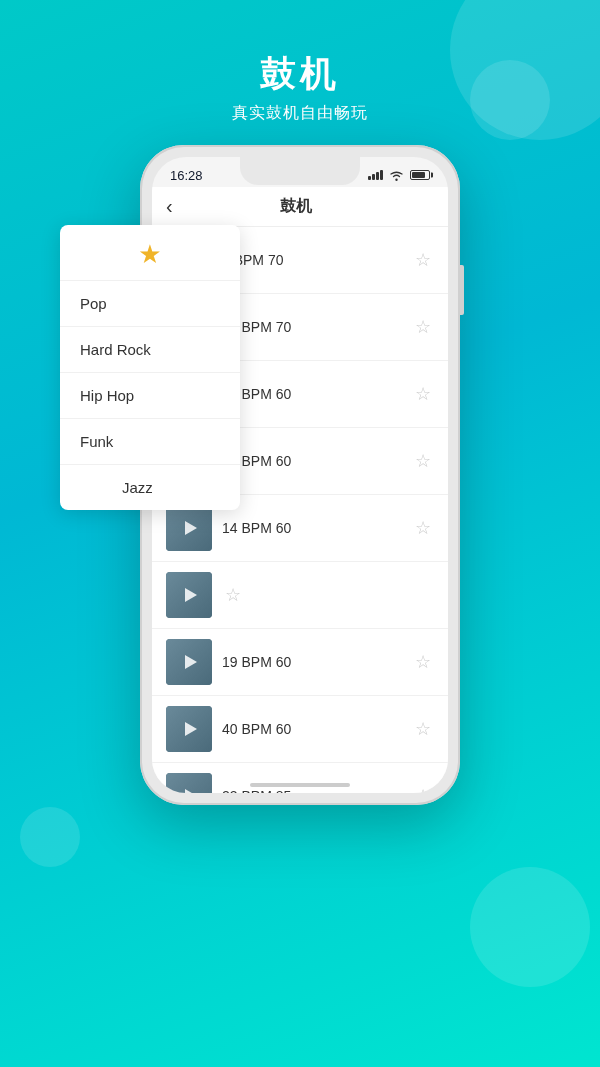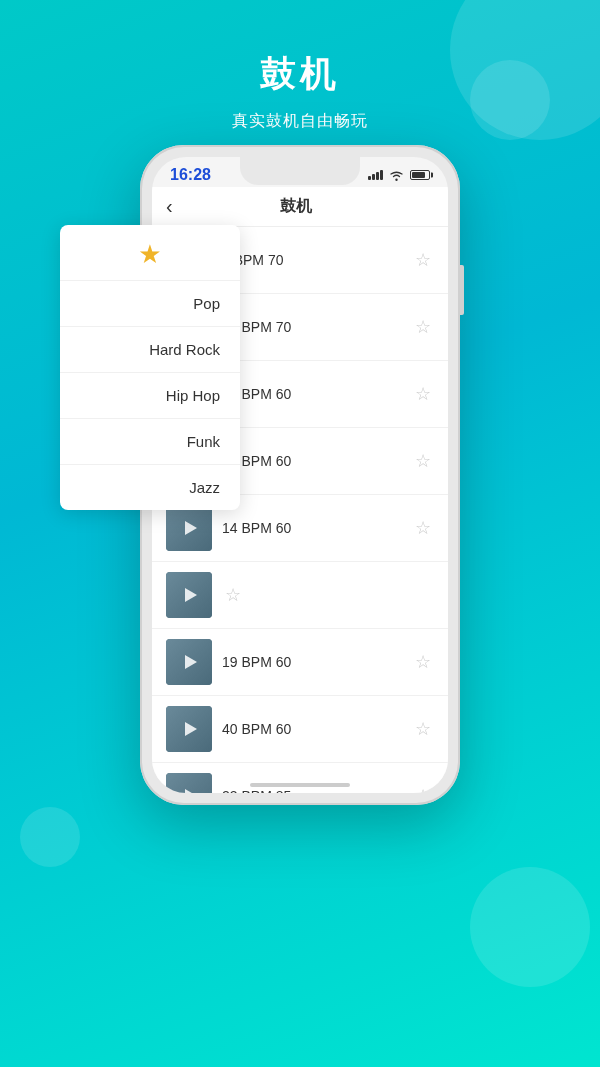--- a/index.html
+++ b/index.html
@@ -26,21 +26,21 @@
     }
     .header-title {
       font-size: 36px;
       font-weight: 700;
       color: white;
       letter-spacing: 4px;
     }
     .header-subtitle {
       font-size: 16px;
       color: white;
-      margin-top: 12px;
+      margin-top: 4px;
       letter-spacing: 1px;
     }
 
     
     .phone-wrapper {
       position: absolute;
       left: 50%;
       transform: translateX(-50%);
       top: 145px;
       width: 320px;
@@ -79,23 +79,23 @@
 
     
     .status-bar {
       display: flex;
       justify-content: space-between;
       align-items: center;
       padding: 6px 18px 0;
       height: 30px;
     }
     .status-time {
-      font-size: 16px;
-      font-weight: 700;
-      color: #1d4ed8;
+      font-size: 13px;
+      font-weight: 400;
+      color: #0f172a;
     }
     .status-icons {
       display: flex;
       align-items: center;
       gap: 4px;
     }
     .signal-bars {
       display: flex; align-items: flex-end; gap: 1px;
     }
     .signal-bar {
@@ -248,21 +248,21 @@
       border-bottom: 1px solid #f0f0f0;
     }
     .star-gold {
       font-size: 26px;
       color: #f0b429;
     }
     .dropdown-item {
       padding: 14px 20px;
       font-size: 15px;
       color: #333;
-      text-align: right;
+      text-align: left;
       border-bottom: 1px solid #f0f0f0;
       cursor: pointer;
     }
     .dropdown-item:last-child {
       border-bottom: none;
       margin-left: 42px;
     }
 
     
     .home-indicator {

